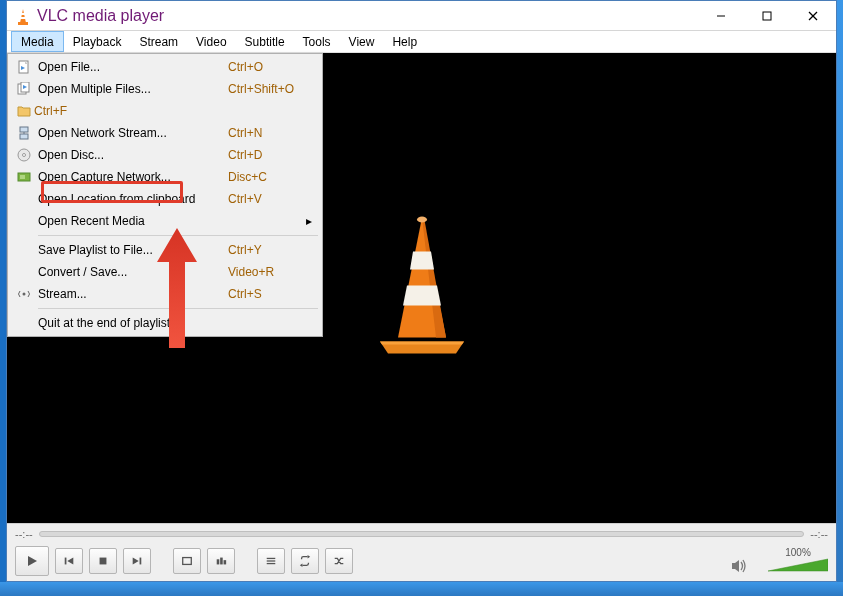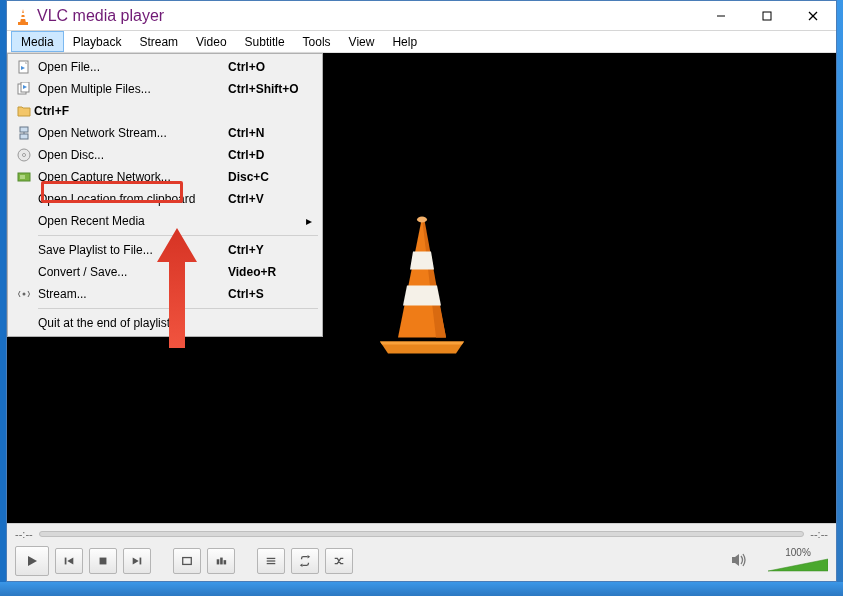--- a/index.html
+++ b/index.html
@@ -89,21 +89,21 @@
     align-items: center;
     height: 22px;
     padding: 0 4px;
     position: relative;
   }
   .dd-icon {
     width: 20px; height: 16px;
     display: flex; align-items: center; justify-content: center;
   }
   .dd-label { margin-left: 4px; font-size: 12px; color: #000; flex:1; }
-  .dd-shortcut { font-size: 12px; color: #000000; width: 74px; text-align:left;font-weight:bold; }
+  .dd-shortcut { font-size: 12px; color: #a16207; width: 74px; text-align:left; }
   .dd-submenu-arrow { width: 14px; text-align:center; }
   .dd-sep { height: 1px; background: #d0d0d0; margin: 3px 2px 3px 28px; }
   .dd-highlight-box {
     position: absolute;
     border: 3px solid #e03b2a;
     border-radius: 2px;
     left: 34px; top: 128px;
     width: 142px; height: 22px;
     pointer-events: none;
     z-index: 11;
@@ -148,21 +148,21 @@
     border: 1px solid #b5b5b5;
     border-radius: 2px;
     display:flex; align-items:center; justify-content:center;
   }
   .ctrl-btn.play { width: 34px; height: 30px; }
   .ctrl-btn svg { width: 12px; height: 12px; fill: #555; }
   .ctrl-btn.play svg { width: 14px; height: 14px; }
   .ctrl-sep { width: 10px; }
   .vol-area {
     margin-left: auto;
-    display: flex; align-items: center; gap: 21px;
+    display: flex; align-items: flex-end; gap: 21px;
   }
   .vol-text { font-size: 10px; color: #555; }
   .vol-wedge { position: relative; width: 60px; height: 18px; }
   .taskbar-strip {
     position:absolute; right:0; top:0; bottom:14px; width:6px;
     background: linear-gradient(#3b97e8,#2c78c2);
   }
   .taskbar-bottom {
     position:absolute; left:0; right:0; bottom:0; height:14px;
     background: linear-gradient(#3b97e8,#2c78c2);

